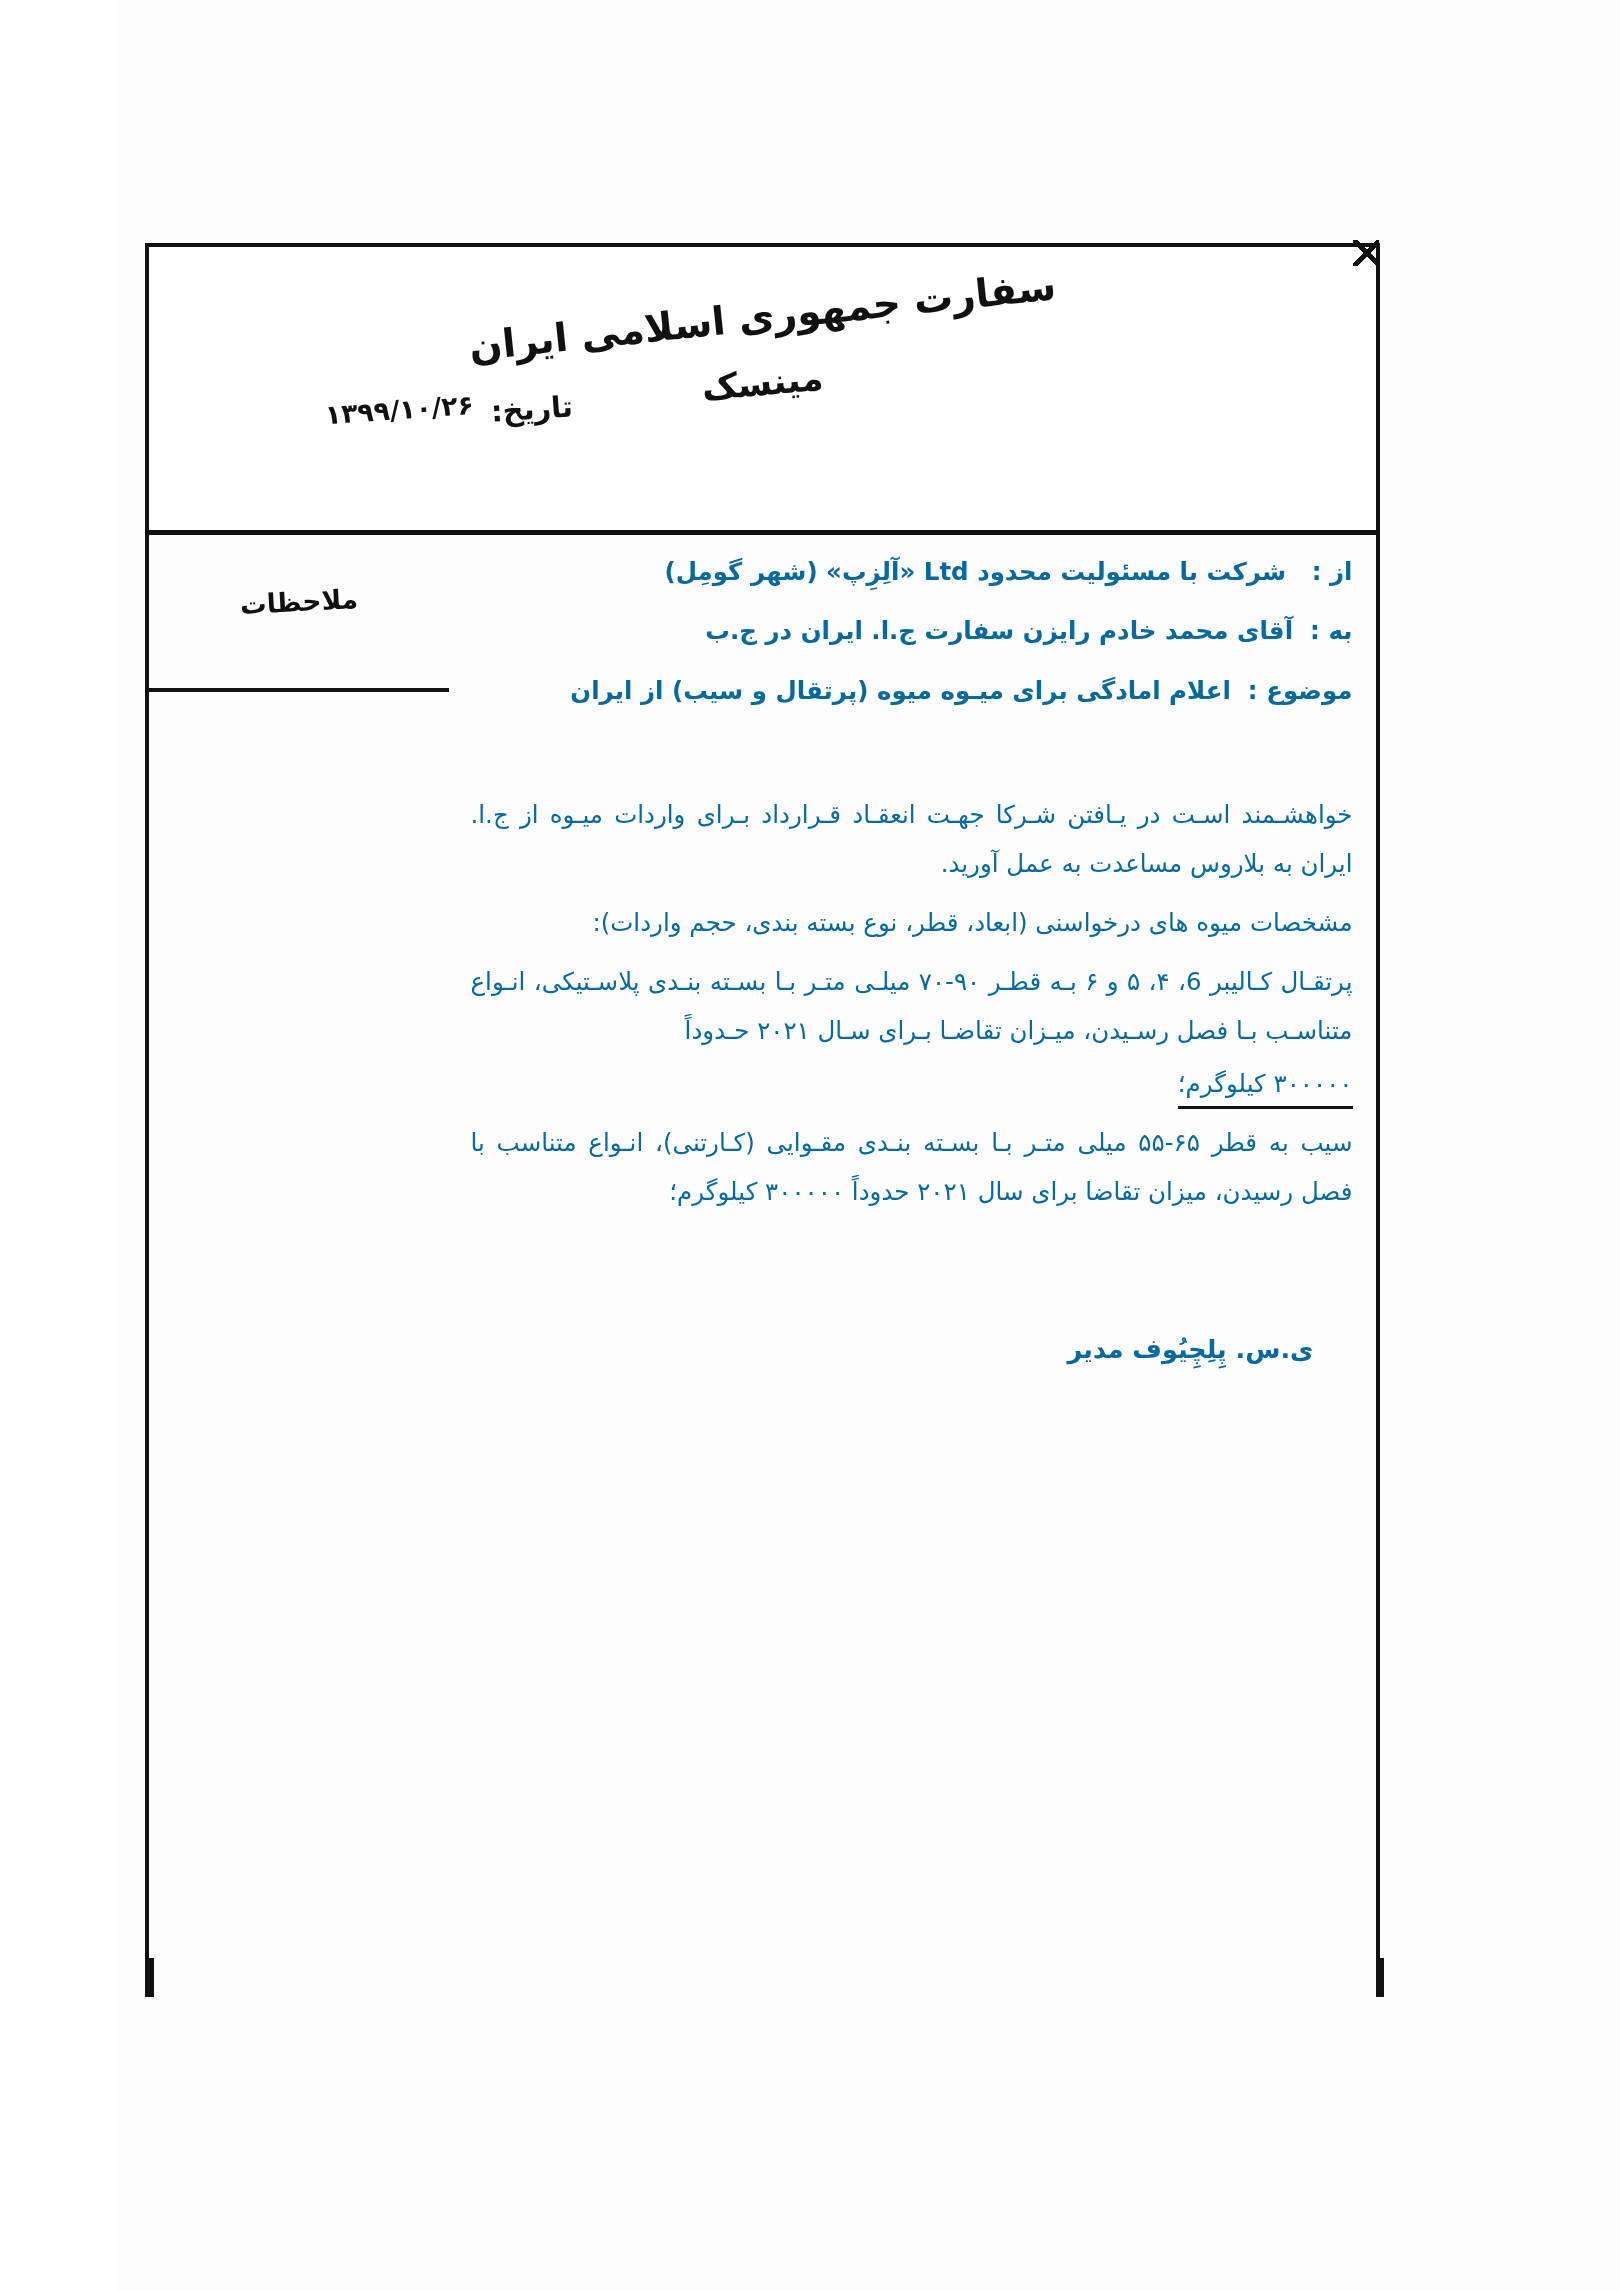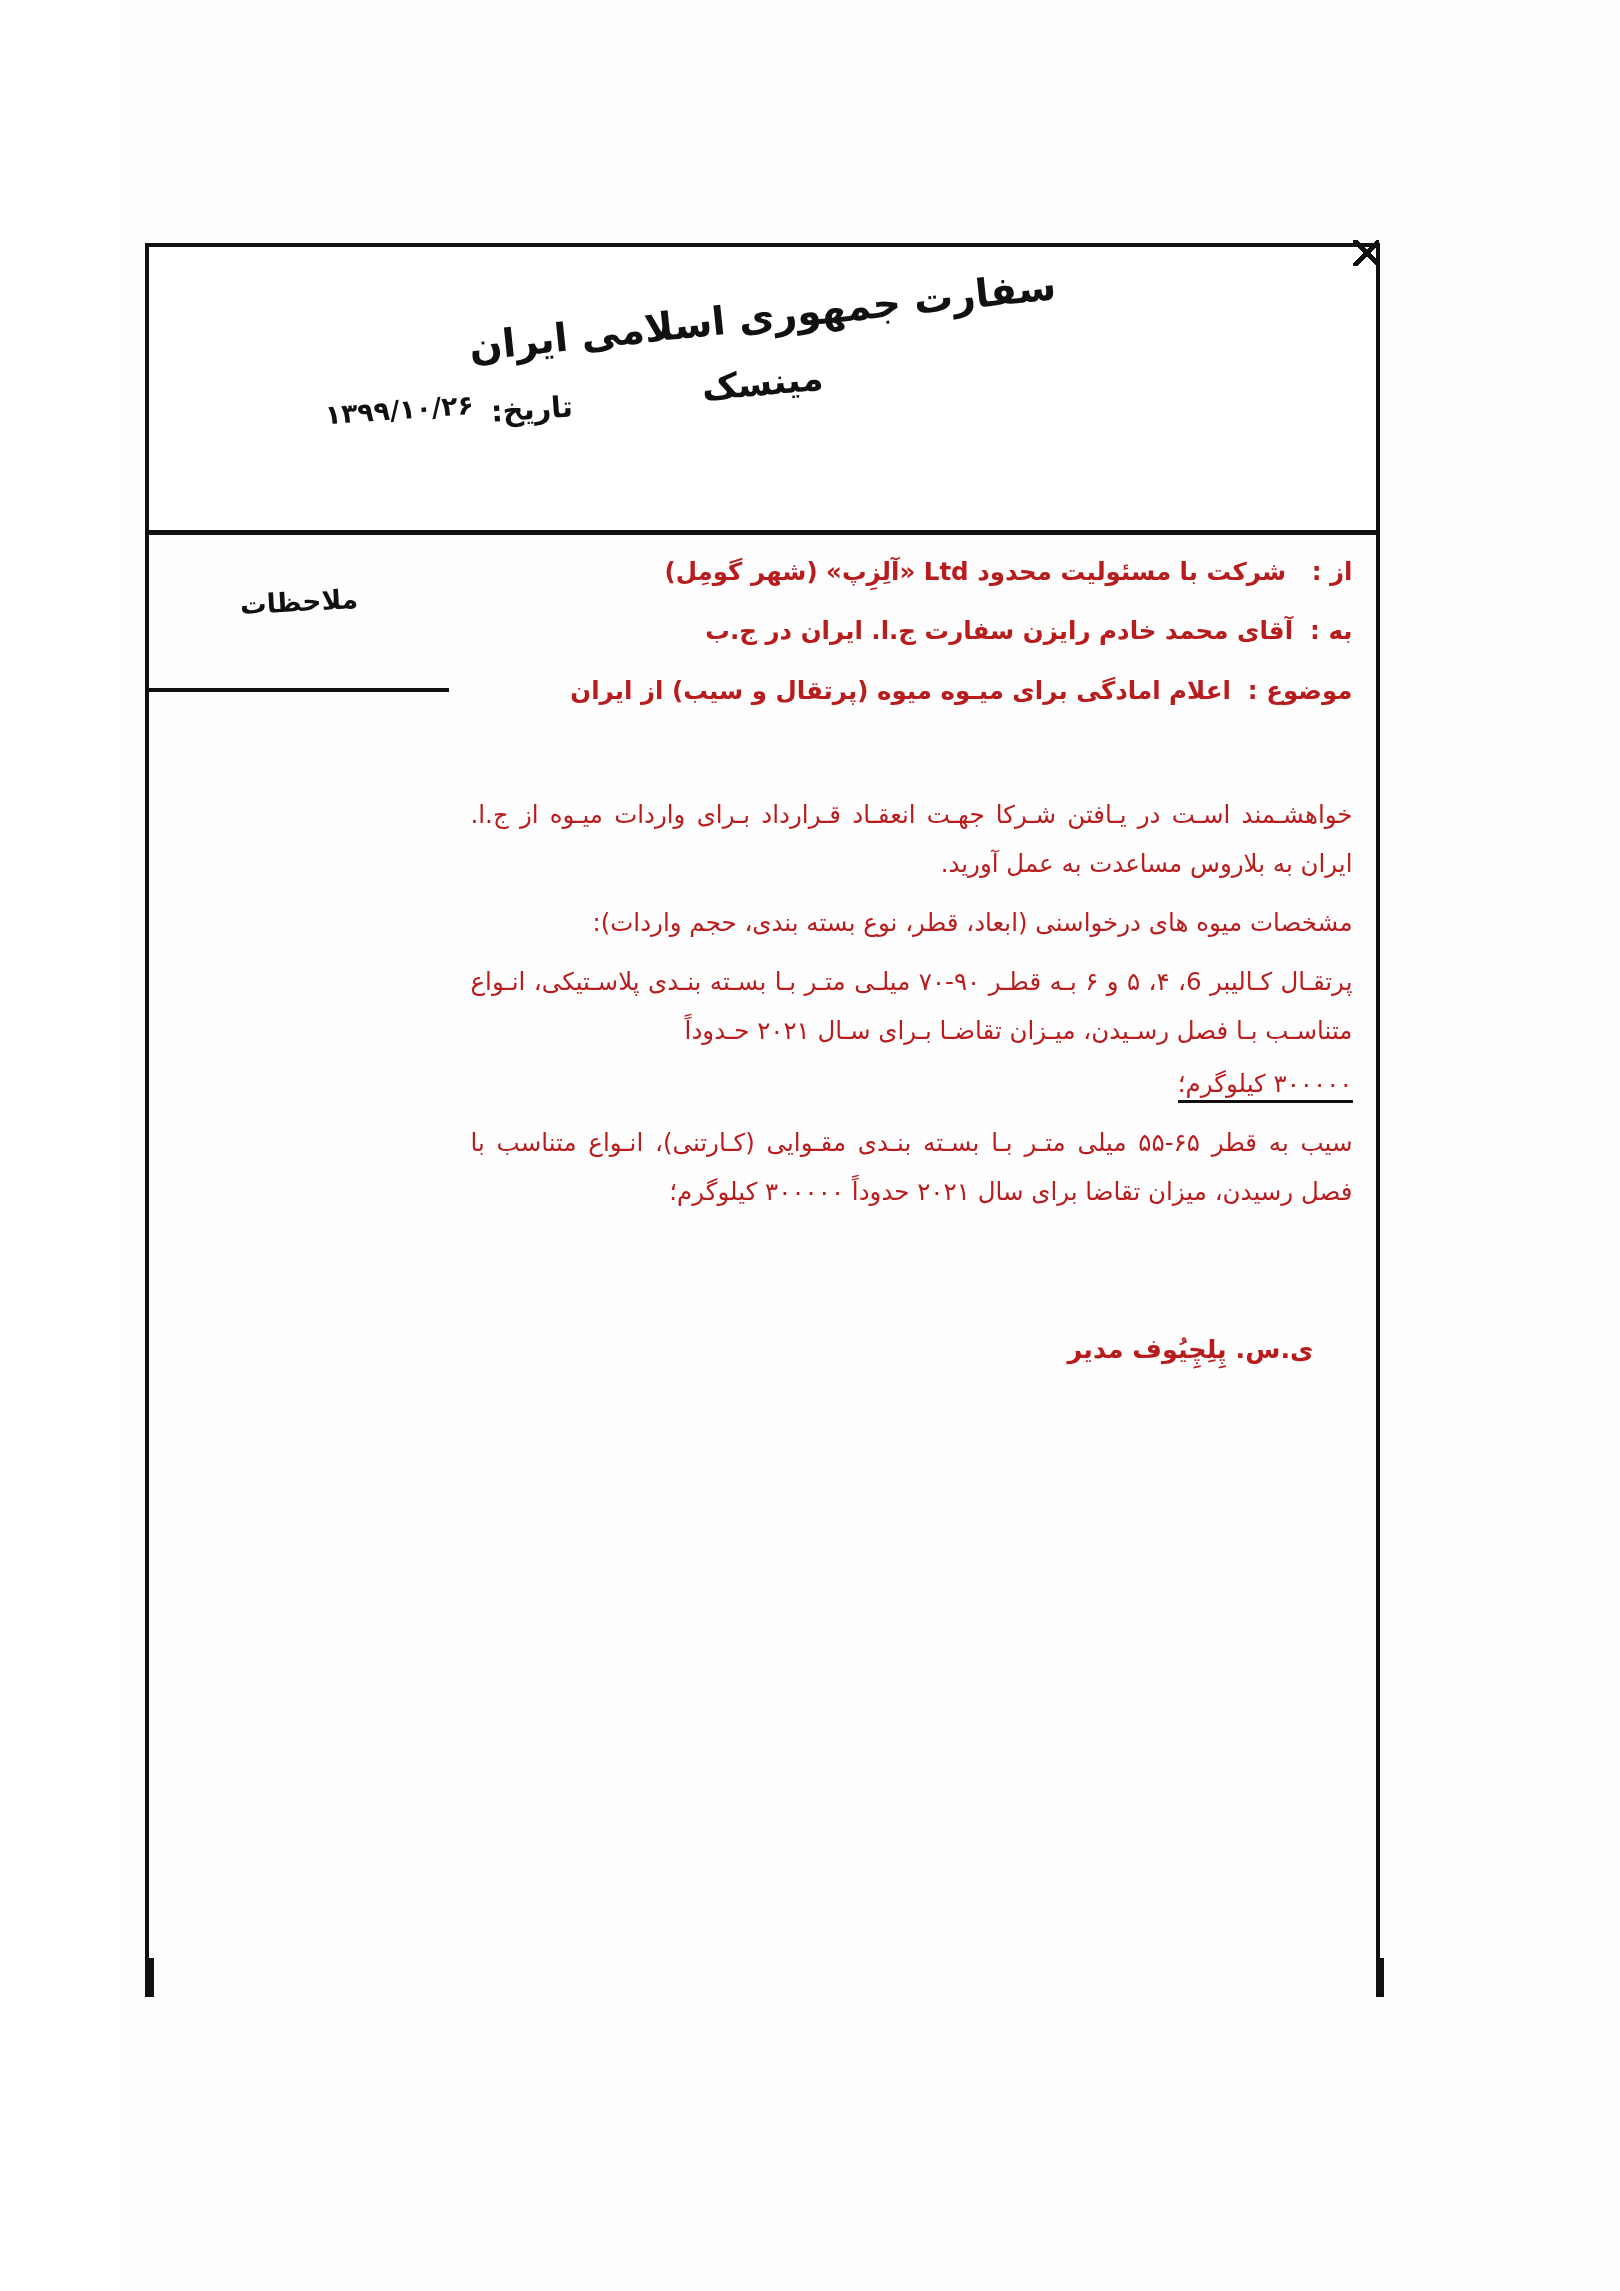--- a/index.html
+++ b/index.html
@@ -148,21 +148,21 @@
   }
 
   
   .content {
     position: absolute;
     right: 23.5px;
     top: 21.6px;
     width: 882px;
     direction: rtl;
     text-align: right;
-    color: #b91c1c;
+    color: #0369a1;
   }
 
   .meta-line {
     font-size: 24.5px;
     font-weight: 700;
     line-height: 1.25;
     margin-bottom: 29px;
     white-space: nowrap;
   }
   .meta-line .lbl { font-weight: 700; }
@@ -173,21 +173,21 @@
     text-align: justify;
     text-justify: inter-word;
     margin: 0 0 9.8px 0;
     font-weight: 400;
   }
   .para.first { margin-top: 84px; }
   .para.tight { margin-bottom: 3.9px; }
 
   .para .kg-underline {
     border-bottom: 3.9px solid #111;
-    padding-bottom: 2px;
+    padding-bottom: 8px;
   }
 
   .signature {
     margin-top: 118px;
     font-size: 25.5px;
     font-weight: 600;
     text-align: right;
     padding-right: 39px;
   }
 

